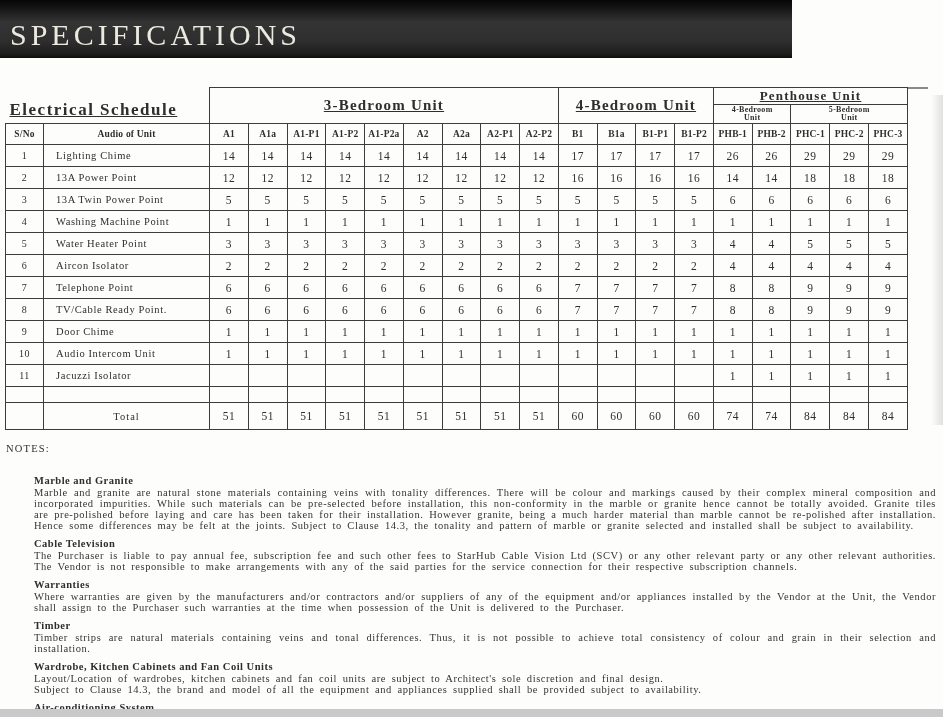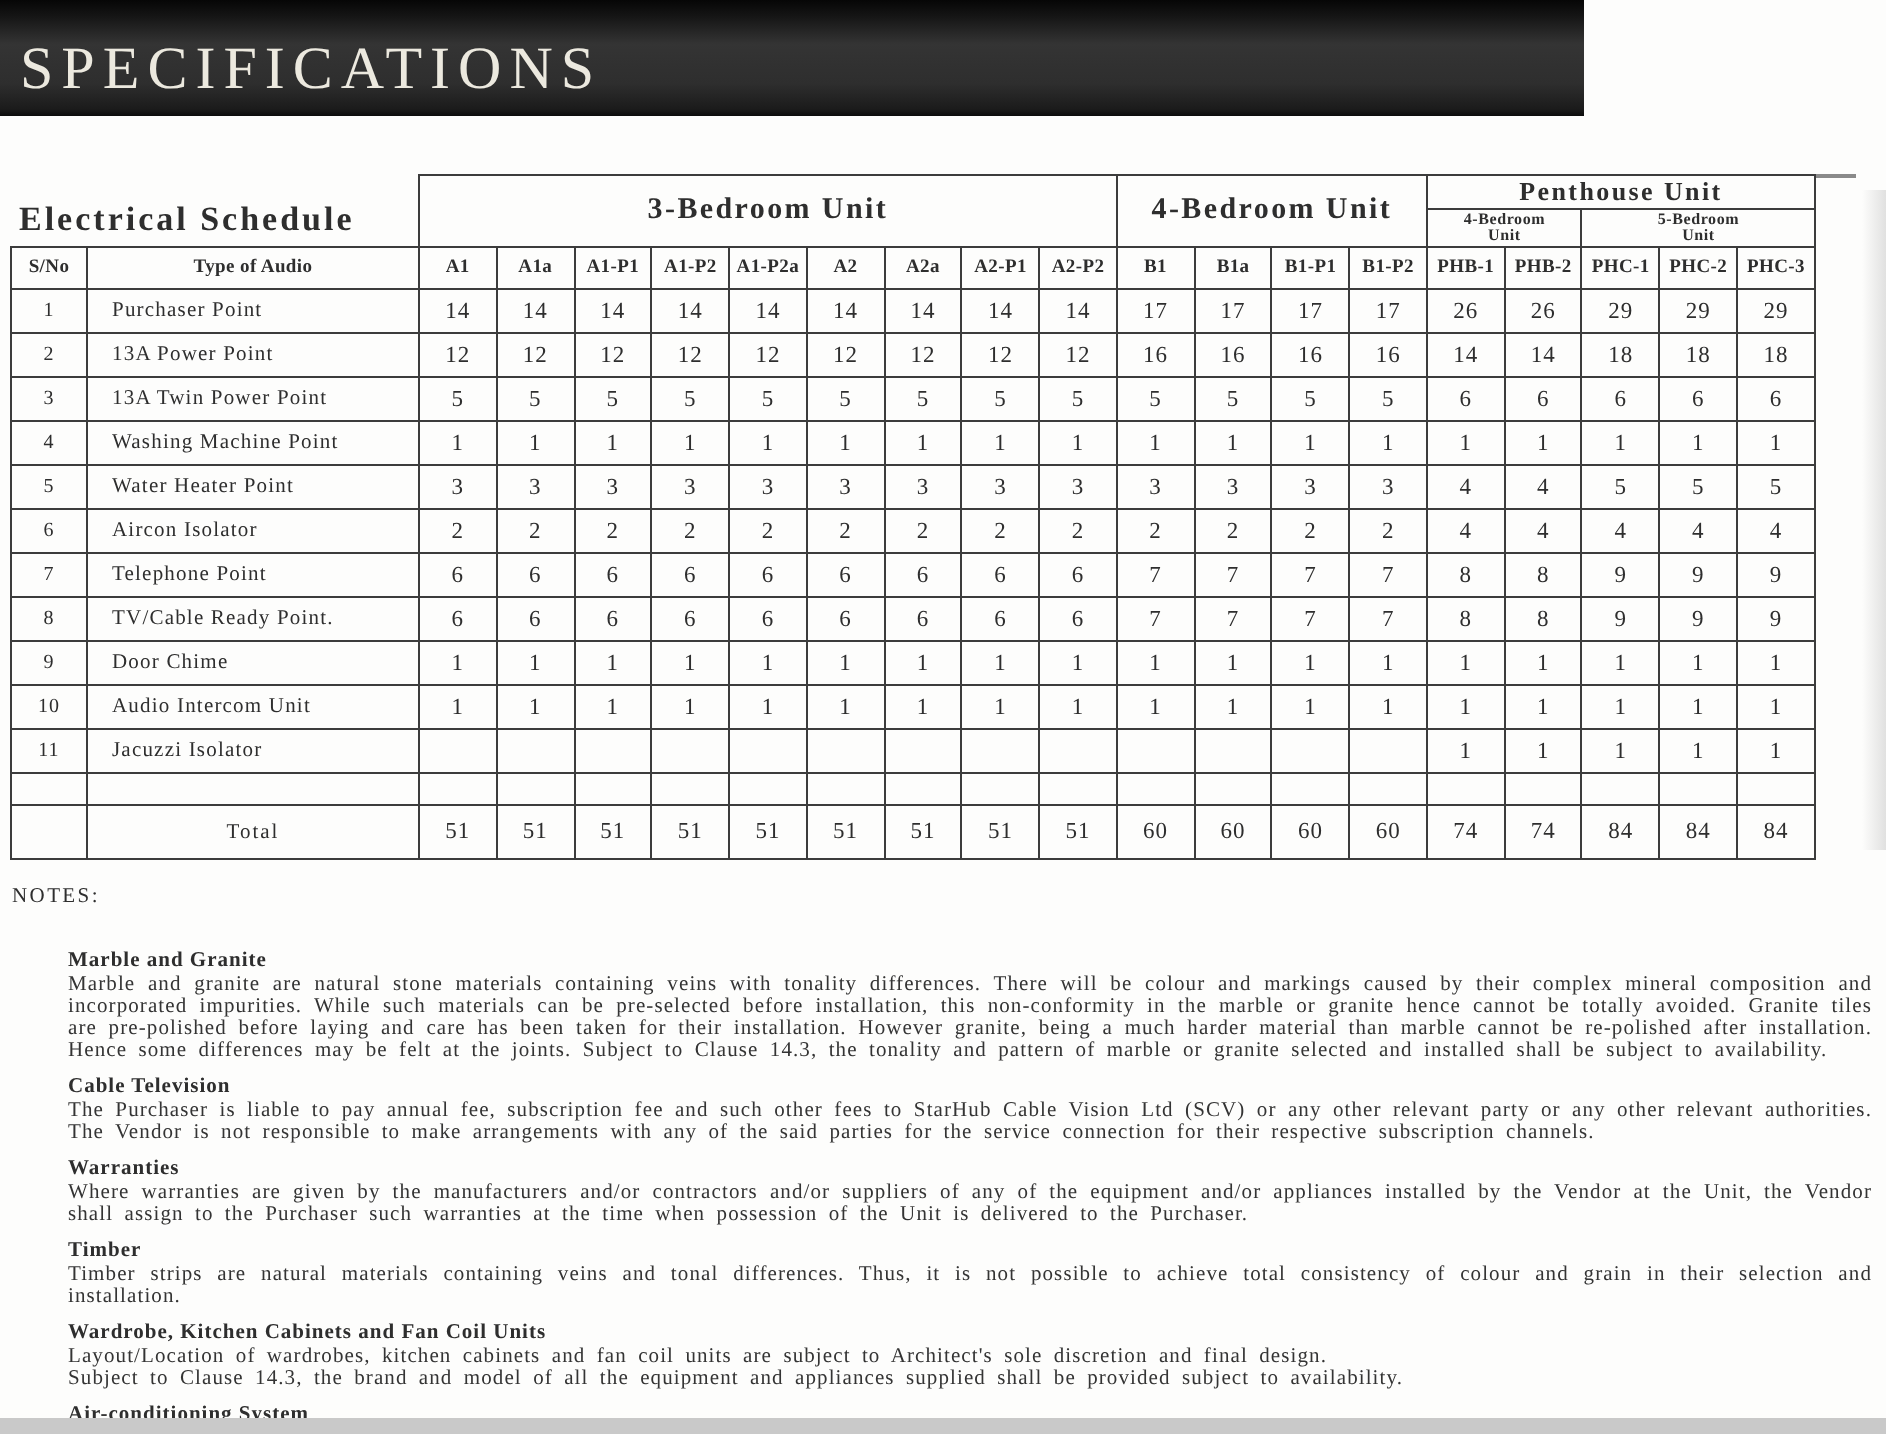--- a/index.html
+++ b/index.html
@@ -12,21 +12,21 @@
   .banner-title { position:absolute; left:10px; bottom:6px; font-size:30px; font-weight:400;
                   letter-spacing:4px; color:#ece9df; }
 
   
   .table-wrap { position:absolute; left:5px; top:87px; width:903px; }
   table { border-collapse:collapse; table-layout:fixed; width:903px; }
   th,td { border:1px solid #3c3c3c; overflow:hidden; }
   th { font-weight:bold; }
   .schedule-title { border:none; text-align:left; vertical-align:bottom;
                     font-size:17px; font-weight:600; letter-spacing:1.5px; padding:0 0 3px 4px; }
-  .row-band1 { height:16px; }
+  .row-band1 { height:16px;text-decoration:underline; }
   .row-band2 { height:18px; }
   .row-cols  { height:21px; }
   .row-data  { height:22px; }
   .row-spacer{ height:16px; }
   .row-total { height:27px; }
   .group { font-size:15px; font-weight:600; letter-spacing:1.2px; text-align:center; vertical-align:middle; }
   .group-ph { font-size:13px; padding:0;text-align:center; }
   .subgroup { font-size:8px; font-weight:bold; letter-spacing:.3px; text-align:center;
               vertical-align:middle; line-height:1; padding:1px 0; }
   .subgroup span { display:inline-block; width:50px; }
@@ -88,21 +88,21 @@
           <th class="group" colspan="9" rowspan="2">3-Bedroom Unit</th>
           <th class="group" colspan="4" rowspan="2">4-Bedroom Unit</th>
           <th class="group group-ph" colspan="5">Penthouse Unit</th>
         </tr>
         <tr class="row-band2">
           <th class="subgroup" colspan="2"><span>4-Bedroom Unit</span></th>
           <th class="subgroup" colspan="3"><span>5-Bedroom Unit</span></th>
         </tr>
         <tr class="row-cols">
           <th class="sno-h">S/No</th>
-          <th class="type-h">Type of Audio</th>
+          <th class="type-h">Audio of Unit</th>
           <th class="colcode">A1</th>
           <th class="colcode">A1a</th>
           <th class="colcode">A1-P1</th>
           <th class="colcode">A1-P2</th>
           <th class="colcode">A1-P2a</th>
           <th class="colcode">A2</th>
           <th class="colcode">A2a</th>
           <th class="colcode">A2-P1</th>
           <th class="colcode">A2-P2</th>
           <th class="colcode">B1</th>
@@ -112,21 +112,21 @@
           <th class="colcode">PHB-1</th>
           <th class="colcode">PHB-2</th>
           <th class="colcode">PHC-1</th>
           <th class="colcode">PHC-2</th>
           <th class="colcode">PHC-3</th>
         </tr>
       </thead>
       <tbody>
         <tr class="row-data">
           <td class="sno">1</td>
-          <td class="type">Purchaser Point</td>
+          <td class="type">Lighting Chime</td>
           <td class="val">14</td>
           <td class="val">14</td>
           <td class="val">14</td>
           <td class="val">14</td>
           <td class="val">14</td>
           <td class="val">14</td>
           <td class="val">14</td>
           <td class="val">14</td>
           <td class="val">14</td>
           <td class="val">17</td>

